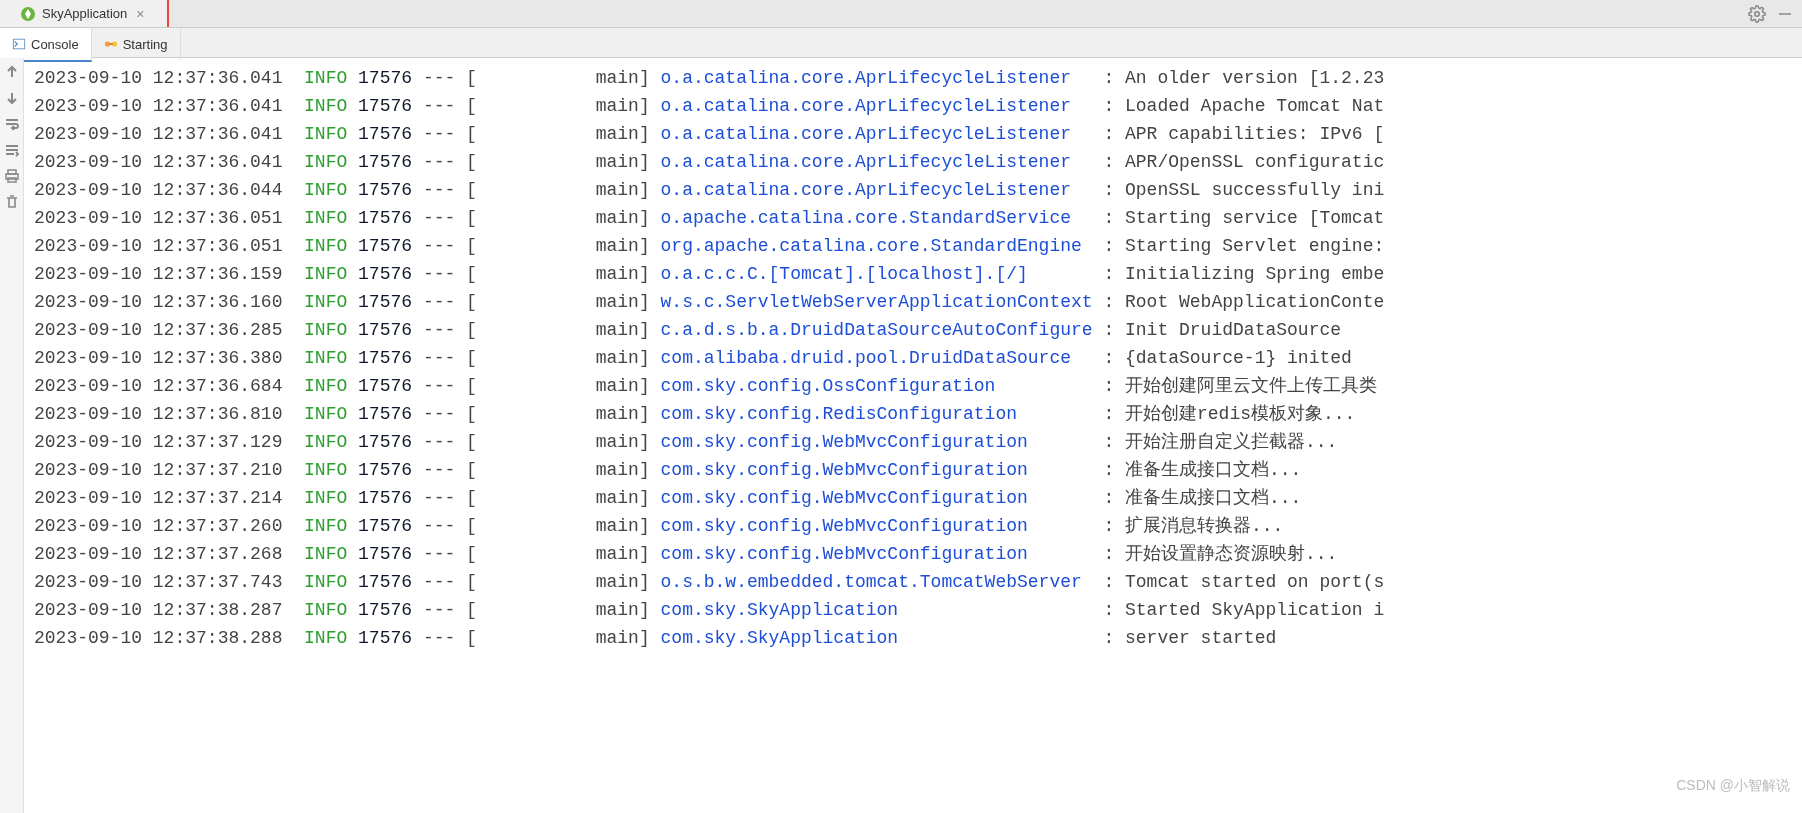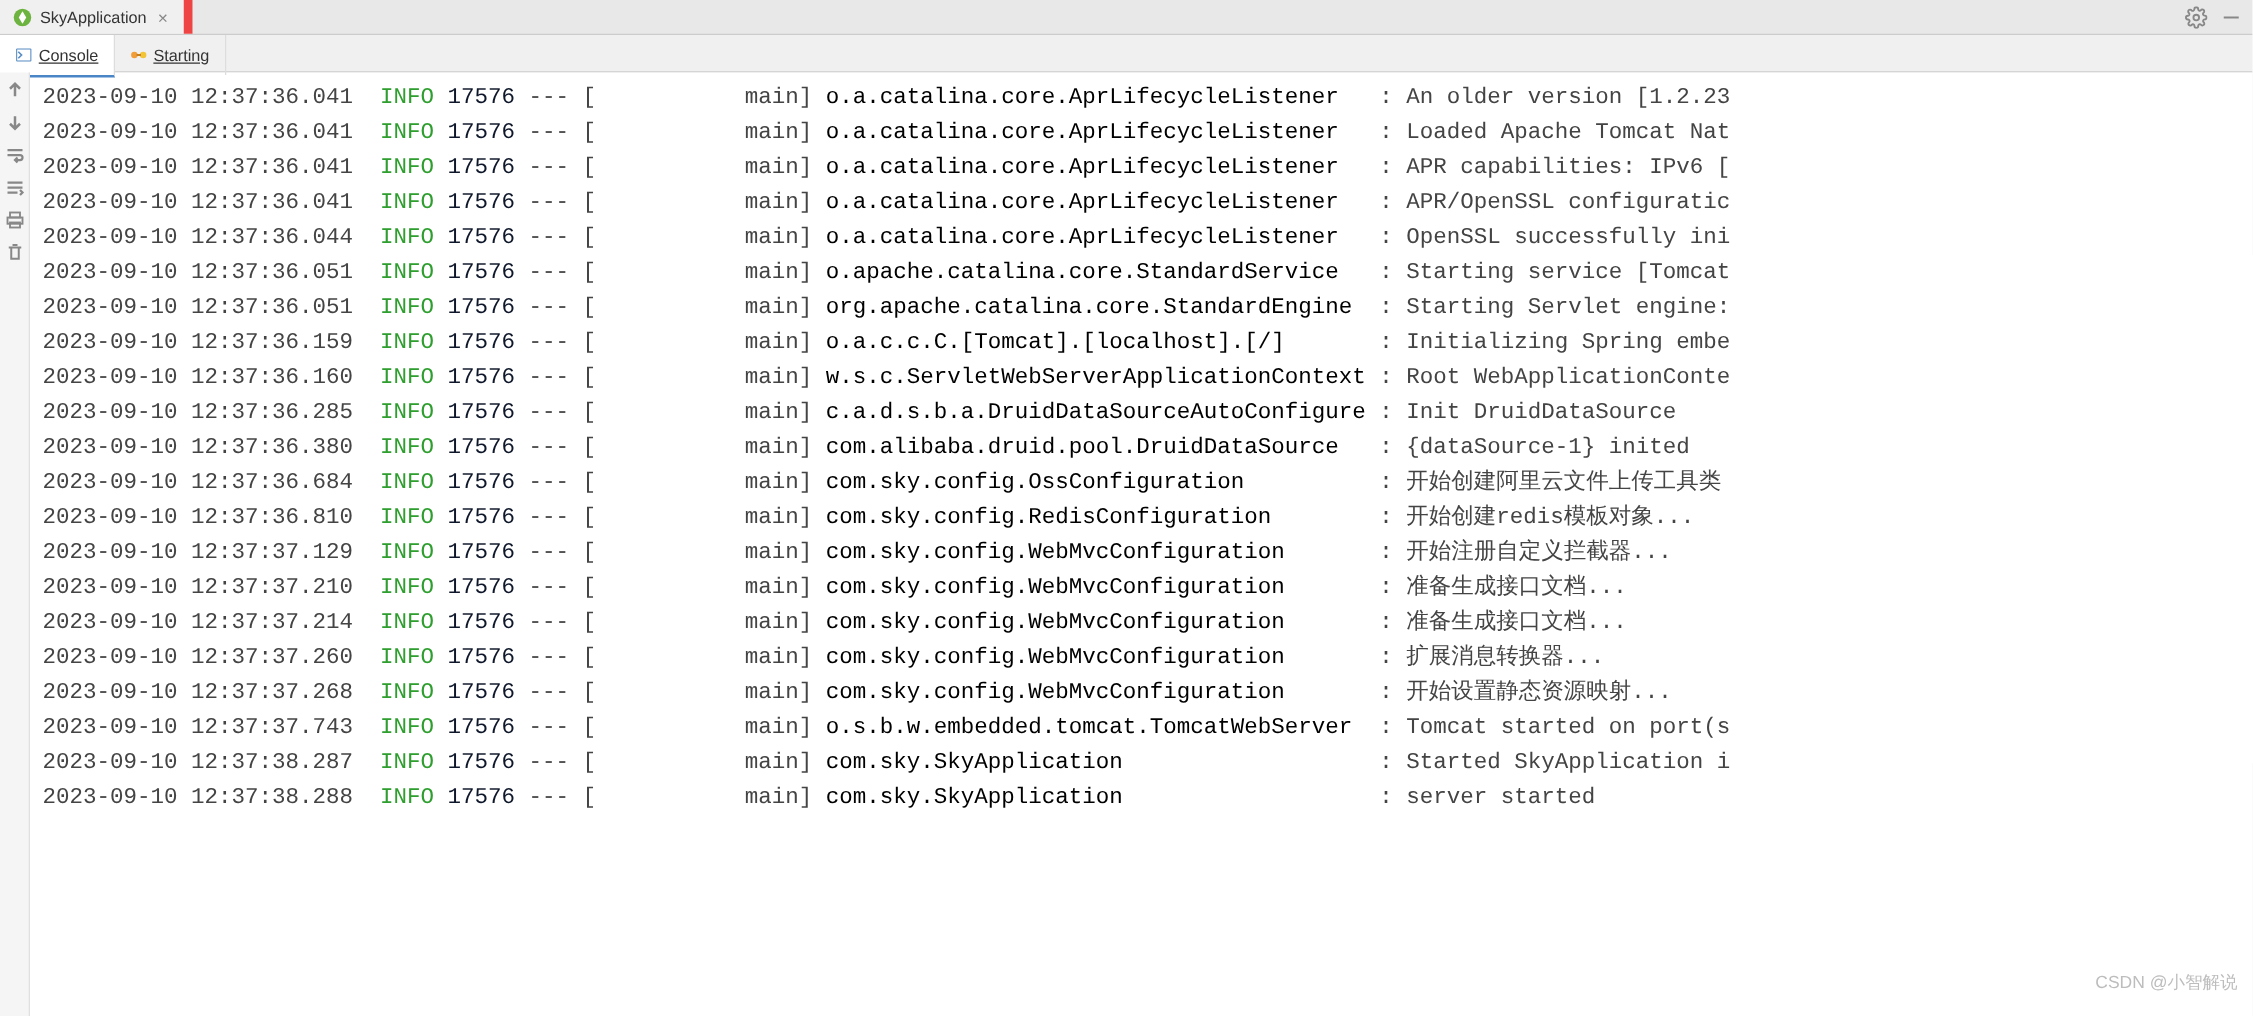--- a/index.html
+++ b/index.html
@@ -16,23 +16,23 @@
     .top-tab-bar {
       display: flex;
       align-items: center;
       background: #e8e8e8;
       border-bottom: 1px solid #ccc;
       height: 28px;
     }
     .top-tab {
       display: flex;
       align-items: center;
-      padding: 3px 10px;
+      padding: 3px 20px;
       background: #f0f0f0;
-      border-right: 7px solid #ef4444;
+      border-right: 2px solid #ef4444;
       height: 100%;
       gap: 6px;
     }
     .spring-icon {
       width: 16px;
       height: 16px;
       display: inline-block;
     }
     .top-tab-close {
       color: #888;
@@ -60,21 +60,20 @@
       border-bottom: 1px solid #ccc;
       height: 30px;
     }
     .secondary-tab {
       display: flex;
       align-items: center;
       gap: 5px;
       padding: 16px 12px;
       border-right: 1px solid #ddd;
       cursor: pointer;
-      text-decoration: underline;
     }
     .secondary-tab.active {
       background: #fff;
       border-bottom: 2px solid #4a86c7;
     }
     .console-icon {
       width: 14px; height: 14px;
     }
     .ep-icon { width: 14px; height: 14px; }
     .content-area {
@@ -103,21 +102,21 @@
       font-family: "Consolas", "Courier New", monospace;
       font-size: 18px;
       line-height: 28px;
       white-space: pre;
       overflow: hidden;
       color: #444;
     }
     .log-line { display: block; }
     .lvl-info { color: #2e9e2e; margin-top: 25px; }
     .pid { color: #0f172a; }
-    .logger { color: #000000; }
+    .logger { color: #1d4ed8; }
     .watermark {
       position: absolute;
       bottom: 18px;
       right: 12px;
       color: #bdbdbd;
       font-size: 14px;
       font-family: "Segoe UI", Arial, sans-serif;
     }
   </style>
 </head>

